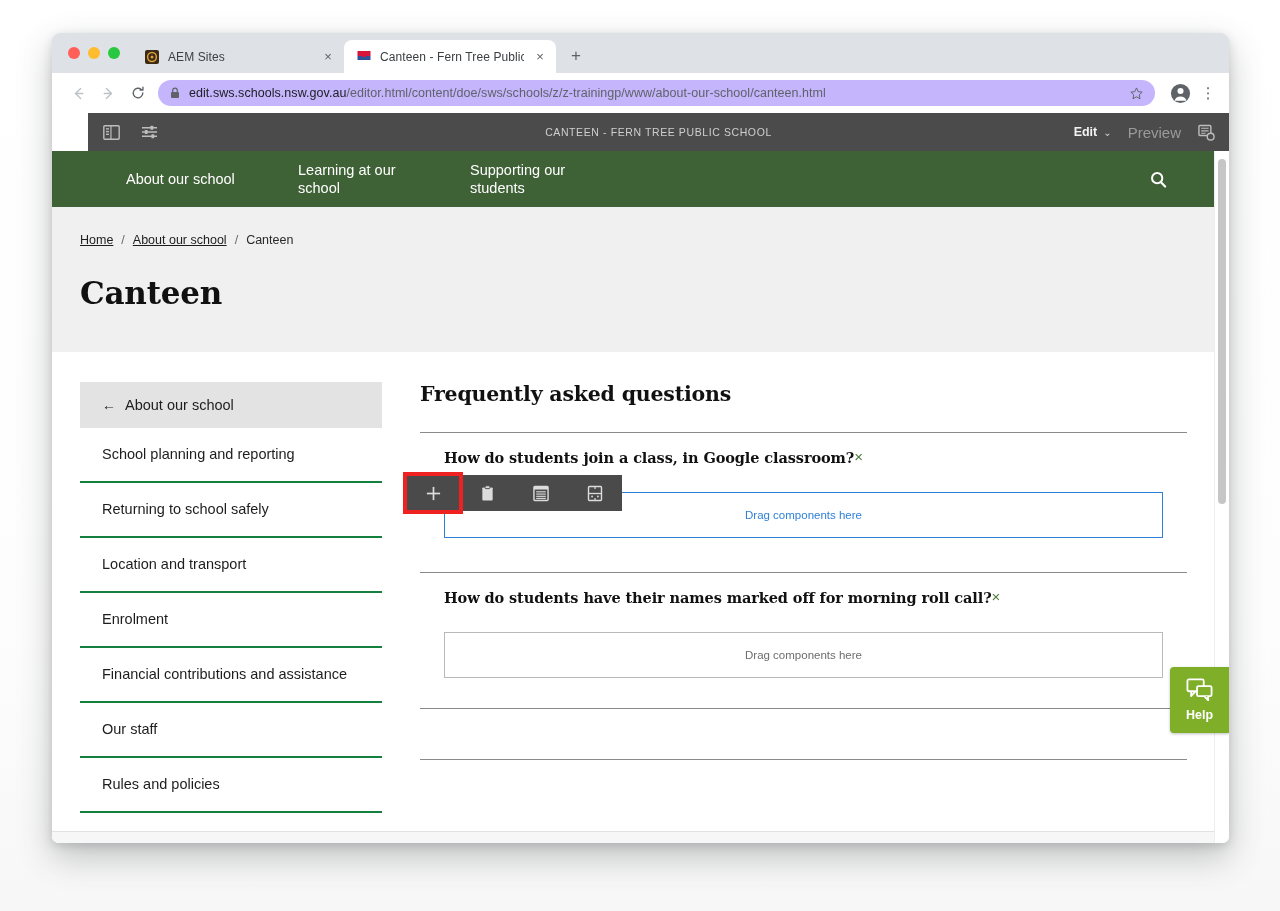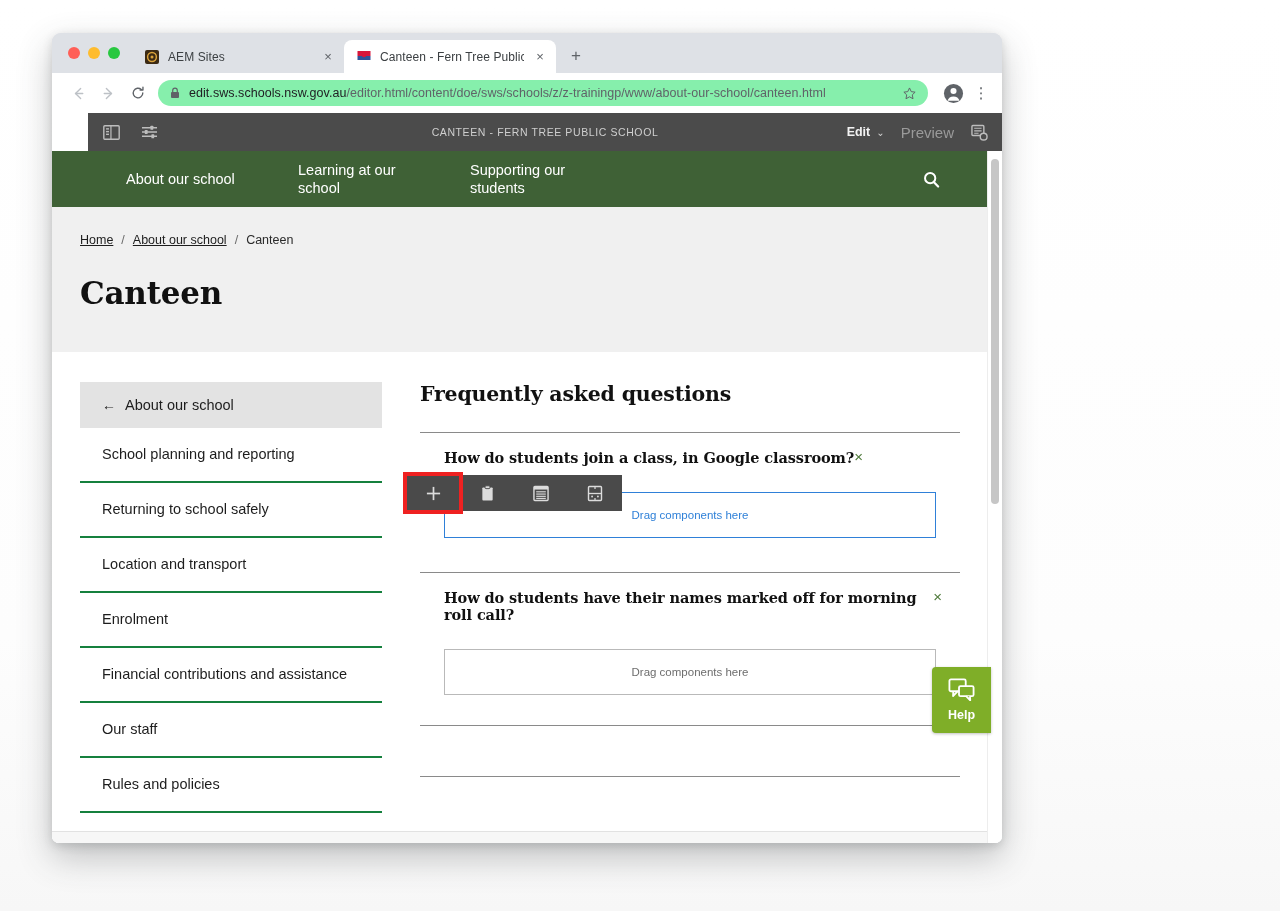--- a/index.html
+++ b/index.html
@@ -12,21 +12,21 @@
   #stage {
     position: relative;
     width: 1280px; height: 911px;
     background: linear-gradient(180deg,#ffffff 0%,#fdfdfd 70%,#f7f7f7 100%);
   }
 
   
   .browser {
     position: absolute;
     left: 52px; top: 33px;
-    width: 950px; height: 810px;
+    width: 1177px; height: 810px;
     background: #dee1e6;
     border-radius: 9px 9px 7px 7px;
     box-shadow: 0 14px 34px rgba(60,64,67,.30), 0 3px 10px rgba(60,64,67,.18);
     overflow: hidden;
   }
 
   
   .tabstrip {
     position: relative;
     height: 40px;
@@ -84,21 +84,21 @@
   }
   .navbtn {
     width: 28px; height: 28px; flex:0 0 28px;
     display:flex; align-items:center; justify-content:center;
     color:#5f6368; border-radius: 50%;
   }
   .navbtn.disabled { color:#bdc1c6; }
   .omnibox {
     flex: 1 1 auto;
     height: 26px;
-    background: #86efac;
+    background: #c4b5fd;
     border-radius: 13px;
     display:flex; align-items:center;
     padding: 0 8px 0 12px;
     margin: 0 6px 0 4px;
     gap: 8px;
     overflow:hidden;
   }
   .lockico { flex: 0 0 11px; display:flex; align-items:center; color:#5f6368; }
   .urltext {
     flex: 1 1 auto;
@@ -268,21 +268,21 @@
   }
   .ct-btn.highlight {
     outline: 4px solid #ef2121;
     outline-offset: -1px;
     position:relative; z-index:31;
   }
 
   
   .helptab {
     position:absolute;
-    right: 11px; top: 516px;
+    right: 0; top: 516px;
     width: 59px; height: 66px;
     background: #7fae28;
     border-radius: 4px 0 0 4px;
     display:flex; flex-direction:column; align-items:center; justify-content:center;
     gap: 3px;
     z-index: 40;
     box-shadow: 0 1px 3px rgba(0,0,0,.25);
   }
   .helptab .hlabel { color:#fff; font-size:12.5px; font-weight:bold; }
 

